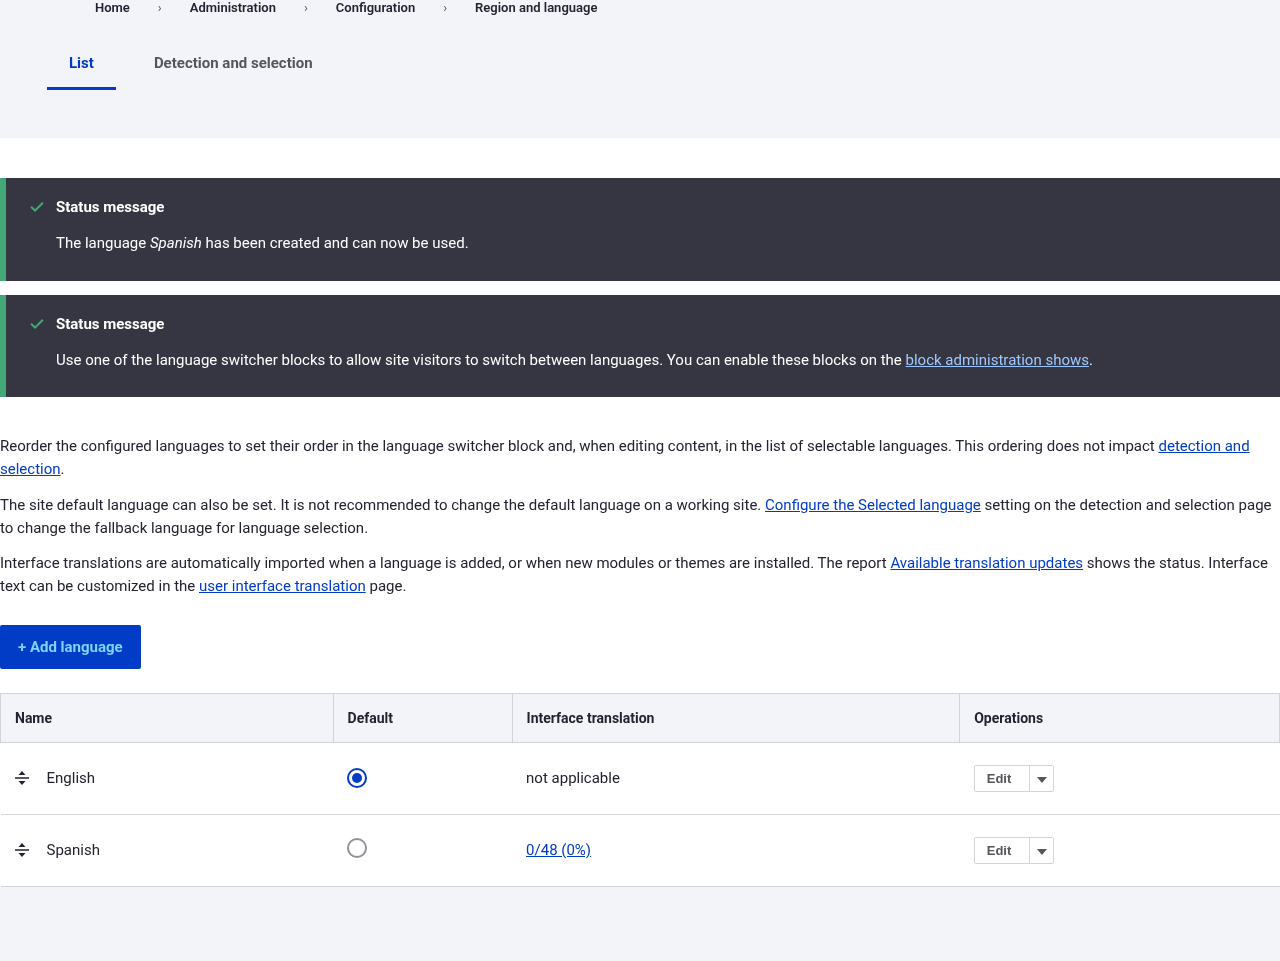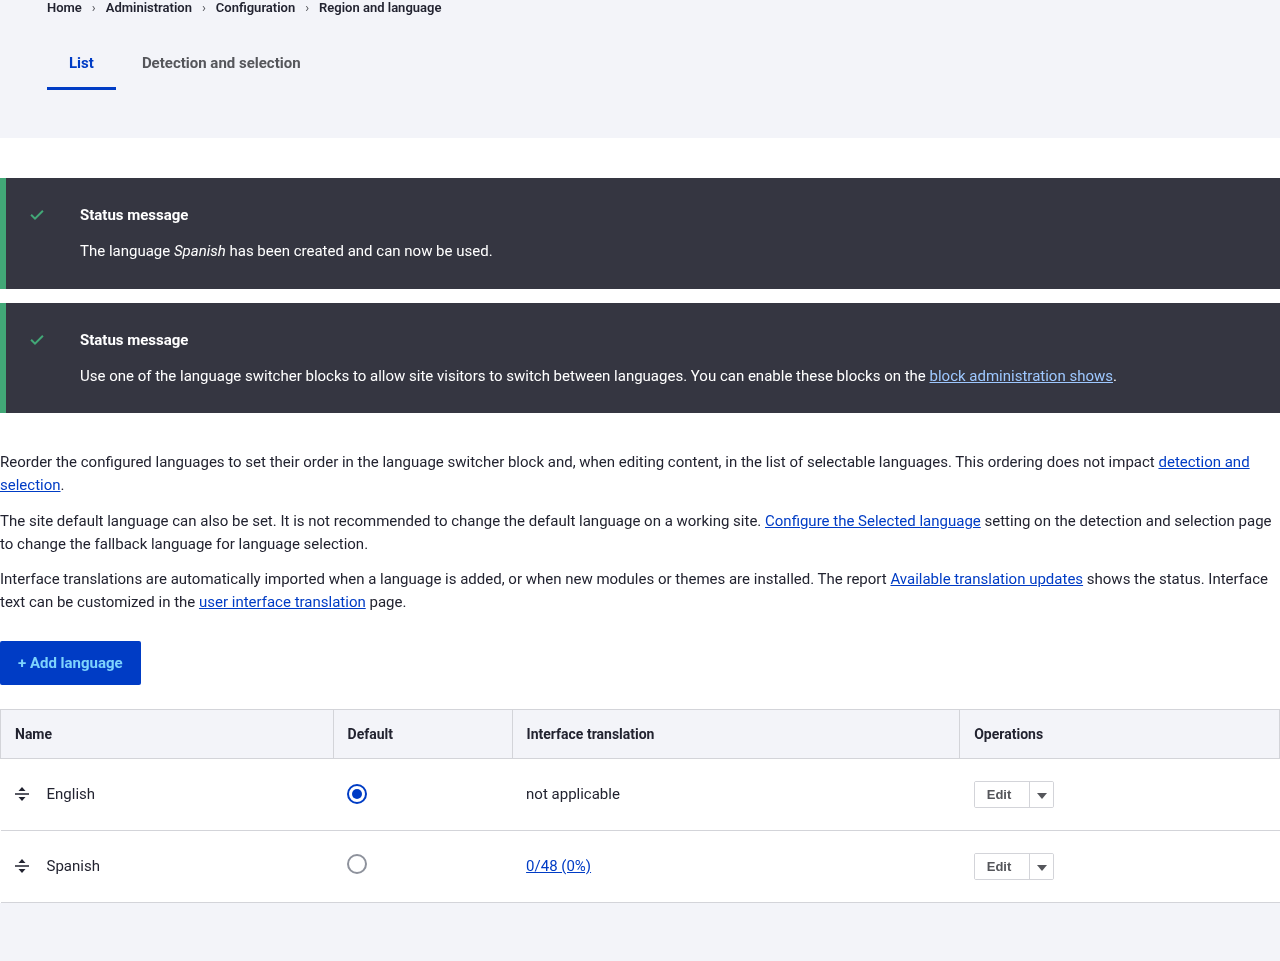--- a/index.html
+++ b/index.html
@@ -9,43 +9,44 @@
       color: #222330;
       background: #f3f4f9;
       width: 1280px;
     }
     .page { padding: 0 47px 47px; }
 
     
     .breadcrumb {
       display: flex;
       align-items: center;
-      gap: 10px;
+      gap: 28px;
       font-size: 13px;
       font-weight: 600;
       color: #222330;
       padding-top: 0;
+      margin-left: 48px;
     }
     .breadcrumb a { color: #222330; text-decoration: none; }
     .breadcrumb .sep { color: #55565b; font-weight: 400; }
 
     
     .title-row {
       display: flex;
       align-items: center;
       gap: 12px;
       margin-top: 10px;
     }
     .title-row h1 { font-size: 35px; font-weight: 700; color: #222330; letter-spacing: -0.5px; }
     .star { font-size: 22px; color: #55565b; cursor: pointer; user-select: none; }
 
     
     .tabs {
       display: flex;
-      gap: 4px;
+      gap: 16px;
       margin-top: 26px;
       border-bottom: 1px solid transparent;
     }
     .tab {
       padding: 13px 22px 15px;
       font-size: 15px;
       font-weight: 700;
       color: #55565b;
       cursor: pointer;
       border-bottom: 3px solid transparent;
@@ -57,24 +58,24 @@
     }
 
     .content-area { background: #fff; padding: 0 0 0; margin: 0 -47px; }
     .content-inner { padding: 40px 47px 0; }
 
     
     .message {
       background: #353641;
       color: #fff;
       border-left: 6px solid #42a877;
-      padding: 28px 24px 26px 24px;
+      padding: 20px 24px 26px 24px;
       margin-bottom: 14px;
       display: flex;
-      gap: 36px;
+      gap: 12px;
     }
     .message .check {
       color: #42a877;
       flex: none;
       margin-top: 2px;
     }
     .message .check svg { width: 14px; height: 12px; display: block; }
     .message-body { flex: 1; }
     .message h3 { font-size: 15px; font-weight: 700; margin-bottom: 16px; }
     .message p { font-size: 15px; line-height: 1.5; color: #fff; }

